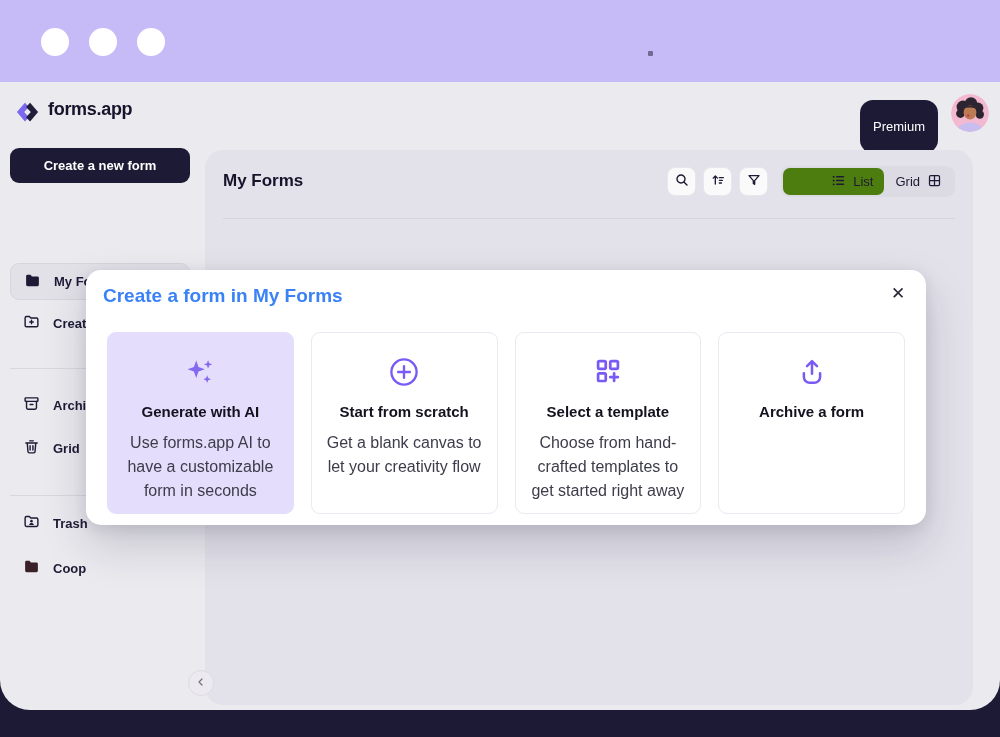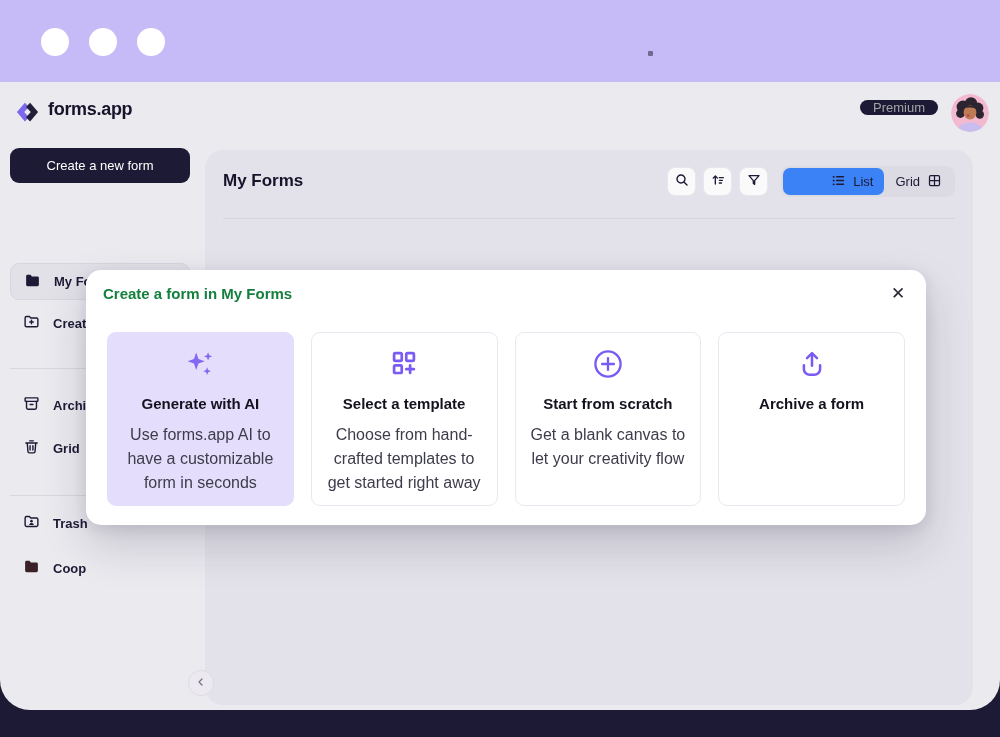--- a/index.html
+++ b/index.html
@@ -18,60 +18,60 @@
   .cursor-speck { position:absolute; left:648px; top:51px; width:5px; height:5px; background:#5d5575; border-radius:1px; opacity:.8; }
 
   
   .surface { position:absolute; left:0; top:82px; width:1000px; height:628px; background:#ebeaef;
              border-bottom-left-radius:30px; border-bottom-right-radius:30px; }
 
   
   .header { position:absolute; left:0; top:0; width:100%; height:64px; }
   .logo { position:absolute; left:14px; top:17px; display:flex; align-items:flex-start; gap:7px; }
   .logo-text { font-size:18px; font-weight:bold; color:#16132b; letter-spacing:-.3px; }
-  .premium { position:absolute; right:62px; top:18px; background:#1d1a35; color:#a3a3a3; font-size:13px;
-             padding:0 13px; border-radius:13px; }
+  .premium { position:absolute; right:62px; top:18px; background:#1d1a35; color:#ffffff; font-size:13px;
+             padding:19px 13px; border-radius:13px; }
   .avatar { position:absolute; right:11px; top:12px; width:38px; height:38px; border-radius:50%; overflow:hidden; }
 
   
   .sidebar { position:absolute; left:0; top:64px; width:190px; bottom:0; }
   .create-form-btn { position:absolute; left:10px; top:2px; width:180px; height:35px; background:#1d1a35; color:#fff;
-                     border:none; border-radius:9px; font-size:13px; font-weight:normal; cursor:pointer;
+                     border:none; border-radius:9px; font-size:13px; font-weight:bold; cursor:pointer;
                      font-family:"Liberation Sans", sans-serif; }
   .side-item { position:absolute; left:10px; width:180px; height:34px; display:flex; align-items:center; gap:13px;
                padding-left:13px; font-size:13px; font-weight:bold; color:#1d1a35; border-radius:9px; cursor:pointer; }
   .side-item.selected { background:#e2e1e8; border:1px solid #d7d6de; height:37px; }
   .side-item svg { flex:0 0 auto; }
   .divider { position:absolute; left:10px; width:180px; height:1px; background:#d9d8df; }
 
   
   .main-panel { position:absolute; left:205px; top:68px; width:768px; height:555px; background:#e3e2ea; border-radius:18px; }
   .main-title { position:absolute; left:18px; top:21px; font-size:17px; font-weight:bold; color:#16132b; }
   .toolbar { position:absolute; right:18px; top:16px; display:flex; align-items:center; gap:7px; }
   .tool-btn { width:29px; height:29px; background:#fafafb; border:1px solid #e8e7ed; border-radius:8px;
               display:flex; align-items:center; justify-content:center; cursor:pointer; }
   .toggle { display:flex; align-items:center; background:#dcdbe3; border-radius:9px; padding:2px; margin-left:6px; height:31px; }
   .seg { display:flex; align-items:center; gap:7px; font-size:13px; padding:0 11px; height:27px; border-radius:7px; cursor:pointer; color:#1d1a35; }
-  .seg.active { background:#3b82f6;padding-left:48px; }
+  .seg.active { background:#4d7c0f;padding-left:48px; }
   .toolbar-divider { position:absolute; left:18px; right:18px; top:68px; height:1px; background:#d6d5de; }
 
   
   .collapse-btn { position:absolute; left:188px; top:588px; width:26px; height:26px; border-radius:50%;
                   background:#eceaf0; border:1px solid #dddce3; display:flex; align-items:center; justify-content:center;
                   color:#6f6d7c; cursor:pointer; z-index:5; }
 
   
   .modal { position:absolute; left:86px; top:270px; width:840px; height:255px; background:#ffffff; border-radius:15px;
            box-shadow:0 20px 45px rgba(29,26,53,.18), 0 4px 14px rgba(29,26,53,.10); z-index:10; }
-  .modal-title { position:absolute; left:17px; top:15px; font-size:15px; font-weight:bold; color:#15803d; }
+  .modal-title { position:absolute; left:17px; top:15px; font-size:19px; font-weight:bold; color:#3b82f6; }
   .modal-close { position:absolute; right:15px; top:10px; width:26px; height:26px; border:none; background:transparent;
                  font-size:17px; color:#2b2938; cursor:pointer; font-family:"Liberation Sans", sans-serif; }
   .cards { position:absolute; left:21px; right:21px; top:62px; height:159px; display:grid;
            grid-template-columns:repeat(4,1fr); gap:17px; }
-  .card { background:#fff; border:1px solid #eae8f0; border-radius:9px; text-align:center; padding:13px 12px 10px; cursor:pointer; }
+  .card { background:#fff; border:1px solid #eae8f0; border-radius:9px; text-align:center; padding:21px 12px 10px; cursor:pointer; }
   .card.highlight { background:#e4ddfb; border-color:#e4ddfb; }
   .card-icon { height:36px; display:flex; align-items:center; justify-content:center; margin-bottom:13px; }
   .card-title { font-size:15px; font-weight:bold; color:#14121f; margin-bottom:11px; }
   .card-desc { font-size:16px; line-height:1.5; color:#3d3c4b; }
 </style>
 </head>
 <body>
 
 <div class="window">
 
@@ -273,44 +273,44 @@
             <path d="M28.5 7.5l1.2 3.2 3.2 1.2-3.2 1.2-1.2 3.2-1.2-3.2-3.2-1.2 3.2-1.2z" fill="#8468f0"></path>
             <path d="M27.5 23.5l1.1 2.9 2.9 1.1-2.9 1.1-1.1 2.9-1.1-2.9-2.9-1.1 2.9-1.1z" fill="#8468f0"></path>
           </svg>
         </div>
         <div class="card-title">Generate with AI</div>
         <div class="card-desc">Use forms.app AI to have a customizable form in seconds</div>
       </div>
 
       <div class="card">
         <div class="card-icon">
+          <svg width="36" height="36" viewBox="0 0 40 40" fill="none" stroke="#7a5af5" stroke-width="2.6" stroke-linecap="round">
+              <circle cx="20" cy="20" r="14"></circle>
+              <path d="M20 13.5v13M13.5 20h13"></path>
+            </svg>
+        </div>
+        <div class="card-title">Start from scratch</div>
+        <div class="card-desc">Get a blank canvas to let your creativity flow</div>
+      </div>
+
+      <div class="card">
+        <div class="card-icon">
           <svg width="36" height="36" viewBox="0 0 40 40" fill="none" stroke="#7a5af5" stroke-width="3" stroke-linecap="round" stroke-linejoin="round">
               <rect x="9" y="8" width="8.5" height="8.5" rx="1.5"></rect>
               <rect x="22.5" y="8" width="8.5" height="8.5" rx="1.5"></rect>
               <rect x="9" y="21.5" width="8.5" height="8.5" rx="1.5"></rect>
               <path d="M26.8 21.5v8.5M22.5 25.8H31"></path>
             </svg>
         </div>
         <div class="card-title">Select a template</div>
         <div class="card-desc">Choose from hand-crafted templates to get started right away</div>
       </div>
 
       <div class="card">
         <div class="card-icon">
-          <svg width="36" height="36" viewBox="0 0 40 40" fill="none" stroke="#7a5af5" stroke-width="2.6" stroke-linecap="round">
-              <circle cx="20" cy="20" r="14"></circle>
-              <path d="M20 13.5v13M13.5 20h13"></path>
-            </svg>
-        </div>
-        <div class="card-title">Start from scratch</div>
-        <div class="card-desc">Get a blank canvas to let your creativity flow</div>
-      </div>
-
-      <div class="card">
-        <div class="card-icon">
           <svg width="36" height="36" viewBox="0 0 40 40" fill="none" stroke="#7a5af5" stroke-width="2.8" stroke-linecap="round" stroke-linejoin="round">
               <path d="M20 22V8m0 0-5.5 5.5M20 8l5.5 5.5"></path>
               <path d="M11 21.5v4A6.5 6.5 0 0 0 17.5 32h5a6.5 6.5 0 0 0 6.5-6.5v-4"></path>
             </svg>
         </div>
         <div class="card-title">Archive a form</div>
       </div>
 
     </div>
   </div>

